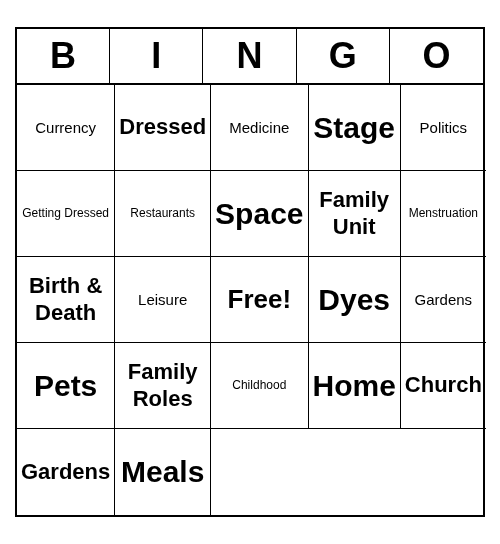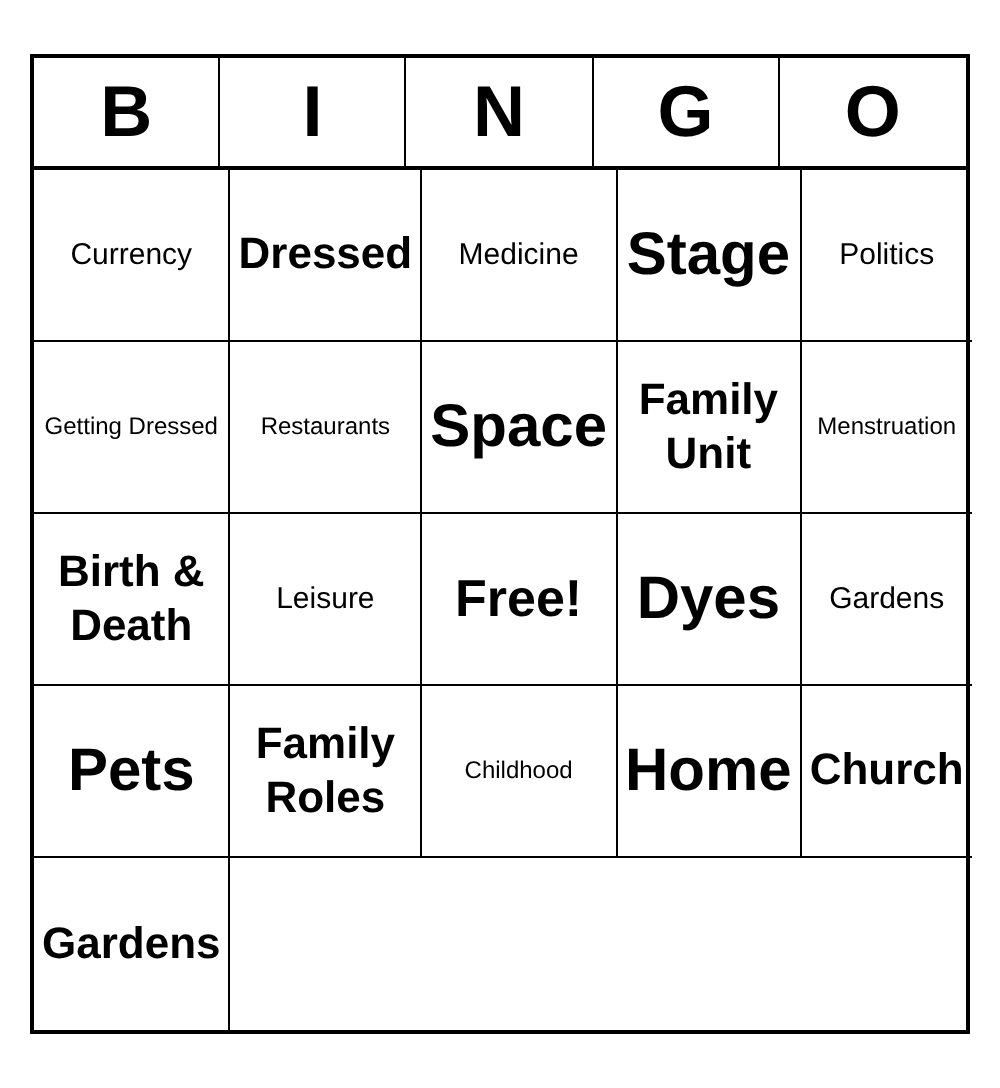--- a/index.html
+++ b/index.html
@@ -161,14 +161,17 @@
       </div>
       <div class="bingo-cell">
         <span class="size-xlarge">Home</span>
       </div>
       <div class="bingo-cell">
         <span class="size-large">Church</span>
       </div>
       <div class="bingo-cell">
         <span class="size-large">Gardens</span>
       </div>
+      <div class="bingo-cell">
+        <span class="size-xlarge">Meals</span>
+      </div>
     </div>
 </div>
 
 </body></html>

